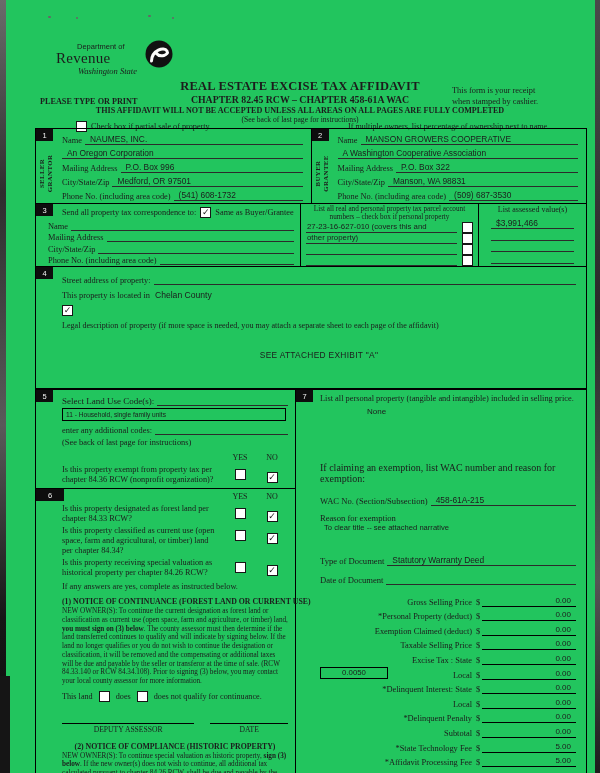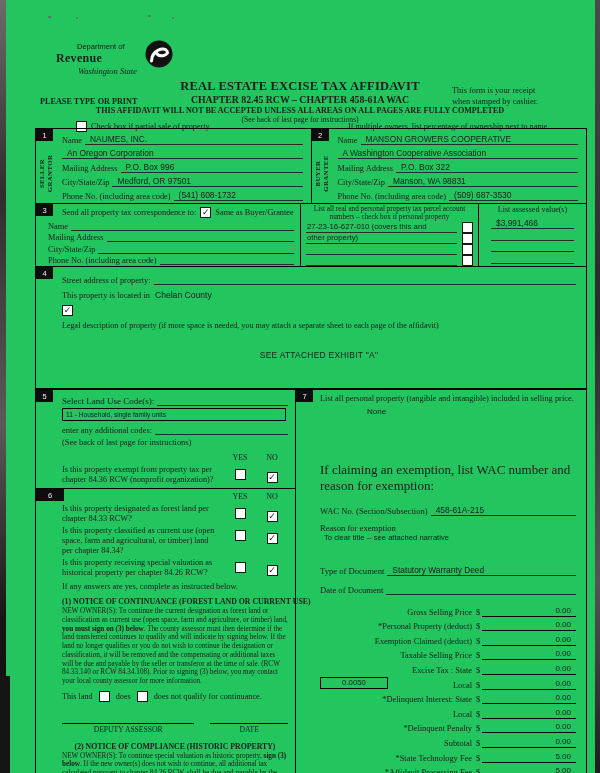--- a/index.html
+++ b/index.html
@@ -9,21 +9,21 @@
   .edge-left{position:absolute;left:0;top:0;bottom:0;width:6px;
     background:linear-gradient(180deg,#6b6b6b 0%,#2e2e2e 25%,#5a5a5a 55%,#161616 80%,#0c0c0c 100%);}
   .edge-left-blob{position:absolute;left:0;top:676px;width:10px;height:97px;background:#151515;}
   .edge-right{position:absolute;right:0;top:0;bottom:0;width:5px;
     background:linear-gradient(180deg,#4a4a4a,#2a2a2a 40%,#555 75%,#1d1d1d);}
   .speck{position:absolute;background:#666;width:3px;height:2px;border-radius:1px;}
 
   
   .logo{position:absolute;left:56px;top:42px;width:140px;}
   .dept-small{margin-left:21px;font-family:"Liberation Sans",sans-serif;font-size:7.5px;}
-  .dept-big{font-size:12px;font-weight:bold;letter-spacing:.3px;line-height:15px;}
+  .dept-big{font-size:15px;font-weight:normal;letter-spacing:.3px;line-height:15px;}
   .dept-state{margin-left:22px;font-style:italic;font-size:8.5px;line-height:10px;}
   .swoosh{position:absolute;left:88px;top:-3px;}
   .title{position:absolute;left:0;top:79px;width:600px;text-align:center;font-weight:bold;font-size:12.5px;letter-spacing:.2px;}
   .subtitle{position:absolute;left:0;top:94px;width:600px;text-align:center;font-weight:bold;font-size:9.8px;}
   .receipt{position:absolute;left:452px;top:86px;width:138px;font-size:8.4px;line-height:10.5px;}
   .type-print{position:absolute;left:40px;top:97px;font-size:8.2px;font-weight:bold;}
   .warning{position:absolute;left:0;top:106px;width:600px;text-align:center;font-weight:bold;font-size:8.1px;}
   .see-back-top{position:absolute;left:0;top:115px;width:600px;text-align:center;font-size:7.6px;}
   .partial-row{position:absolute;left:76px;top:121px;font-size:8.2px;display:flex;align-items:center;gap:4px;}
   .multi-note{position:absolute;left:348px;top:122px;font-size:8.1px;}
@@ -89,21 +89,21 @@
   .para{font-size:7.2px;line-height:8.7px;margin-top:1px;text-align:left;}
   .thisland{display:flex;align-items:center;gap:6px;margin-top:5px;font-size:8.2px;}
   .sigrow{display:flex;gap:16px;margin-top:12px;}
   .sigline{border-bottom:1px solid #000;height:9px;}
   .siglabels{display:flex;gap:16px;font-size:7.6px;margin-top:1px;}
   .siglabels span{text-align:center;}
   .f17{flex:1.7;} .f1{flex:1;}
 
   .s7intro{font-size:8.4px;line-height:11px;}
   .none-v{font-family:"Liberation Sans",sans-serif;font-size:8px;margin:3px 0 0 8px;padding-left:39px;}
-  .exempt-intro{font-size:13px;margin-top:46px;}
+  .exempt-intro{font-size:10px;margin-top:46px;}
   .wacrow{display:flex;align-items:flex-end;margin-top:9px;height:13px;}
   .wacrow .lbl,.docrow .lbl{font-size:8.6px;}
   .reason-lbl{font-size:8.6px;margin-top:7px;}
   .reason-v{font-family:"Liberation Sans",sans-serif;font-size:7.6px;margin:0 0 0 4px;}
   .docrow{display:flex;align-items:flex-end;height:13px;}
   .doctype{margin-top:21px;} .docdate{margin-top:6px;}
 
   .money{margin-top:7px;}
   .mrow{display:flex;align-items:flex-end;height:14.6px;}
   .mlabel{width:152px;text-align:right;font-size:8.4px;white-space:nowrap;flex-shrink:0;}

